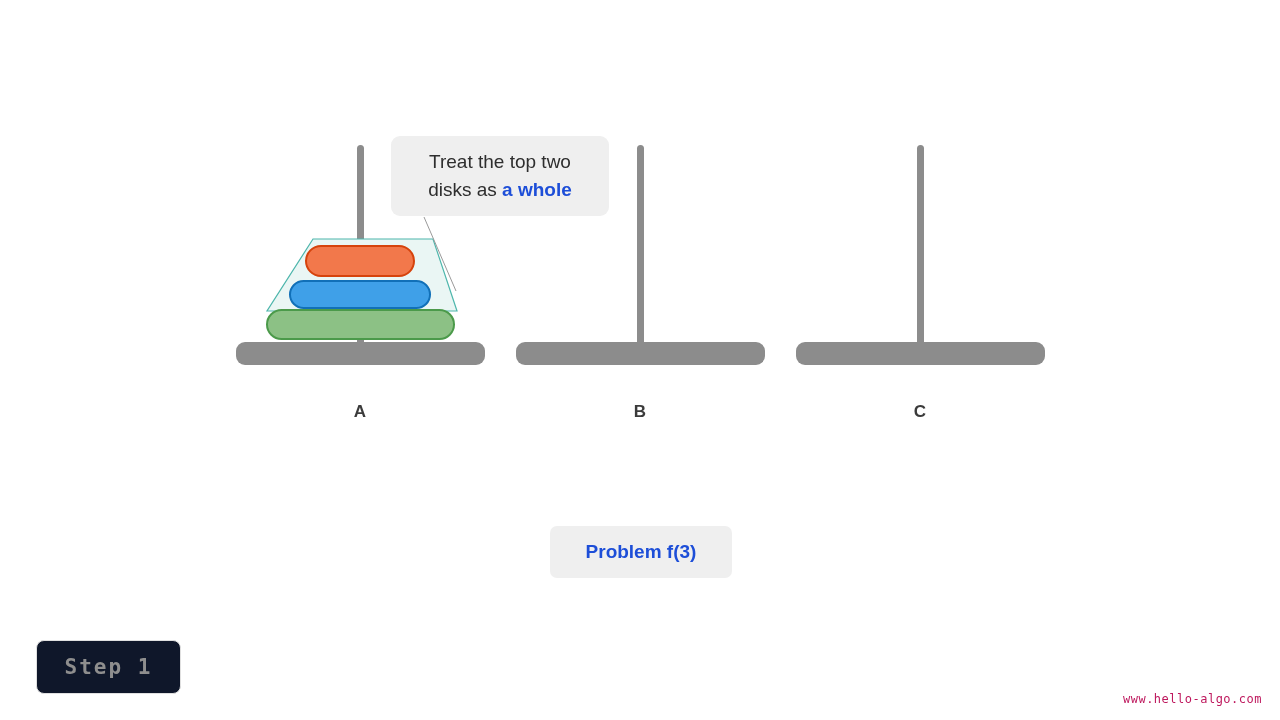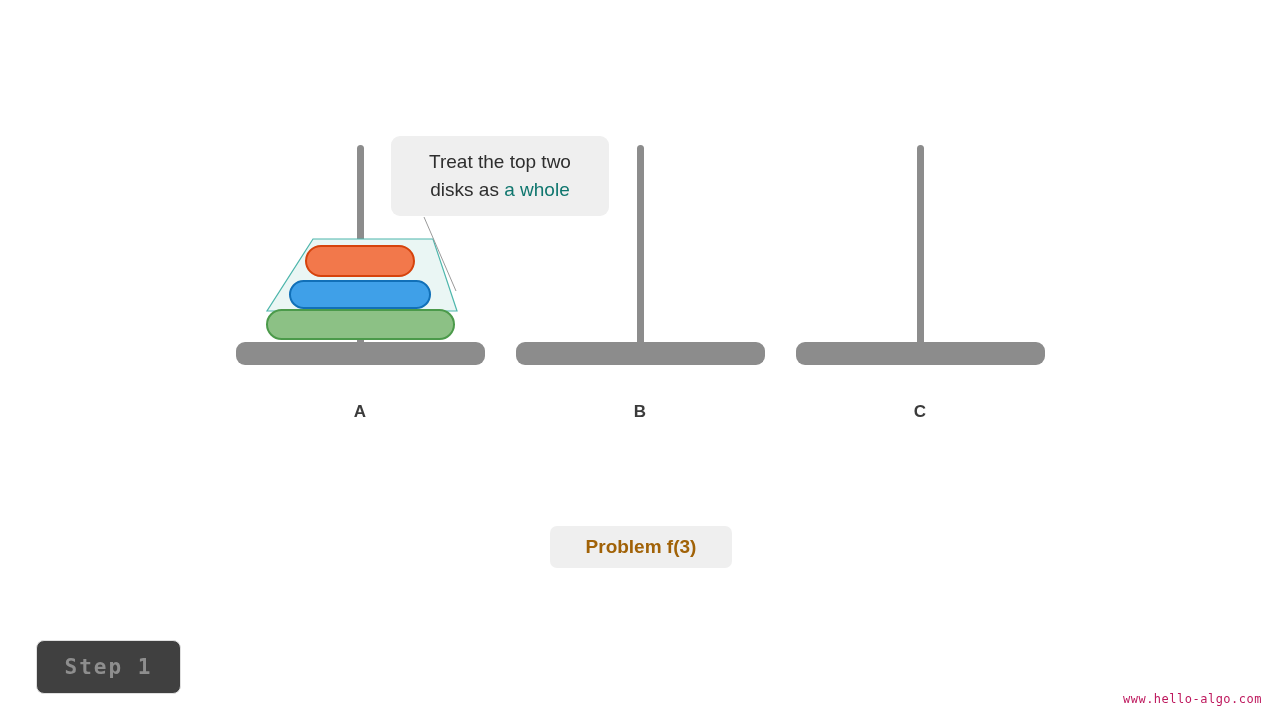--- a/index.html
+++ b/index.html
@@ -98,51 +98,51 @@
     box-sizing: border-box;
     padding: 12px 14px;
   }
   .tooltip-text {
     font-size: 19px;
     line-height: 28px;
     color: #2e2e2e;
     text-align: center;
   }
   .tooltip-text .accent {
-    color: #0f766e;
-    font-weight: normal;
+    color: #1d4ed8;
+    font-weight: bold;
   }
 
   
   .problem-badge {
     position: absolute;
     left: 550px;
     top: 526px;
     width: 182px;
-    height: 42px;
+    height: 52px;
     background: #efefef;
     border-radius: 7px;
     display: flex;
     align-items: center;
     justify-content: center;
     font-size: 19px;
     font-weight: bold;
-    color: #a16207;
+    color: #1d4ed8;
   }
 
   
   .step-box {
     position: absolute;
     left: 36px;
     top: 640px;
     width: 145px;
     height: 54px;
     border: 1px solid #e0e0e0;
     border-radius: 8px;
-    background: #404040;
+    background: #0f172a;
     display: flex;
     align-items: center;
     justify-content: center;
     font-family: "DejaVu Sans Mono", monospace;
     font-size: 21px;
     font-weight: bold;
     color: #8e8e8e;
     letter-spacing: 2px;
     box-sizing: border-box;
   }

